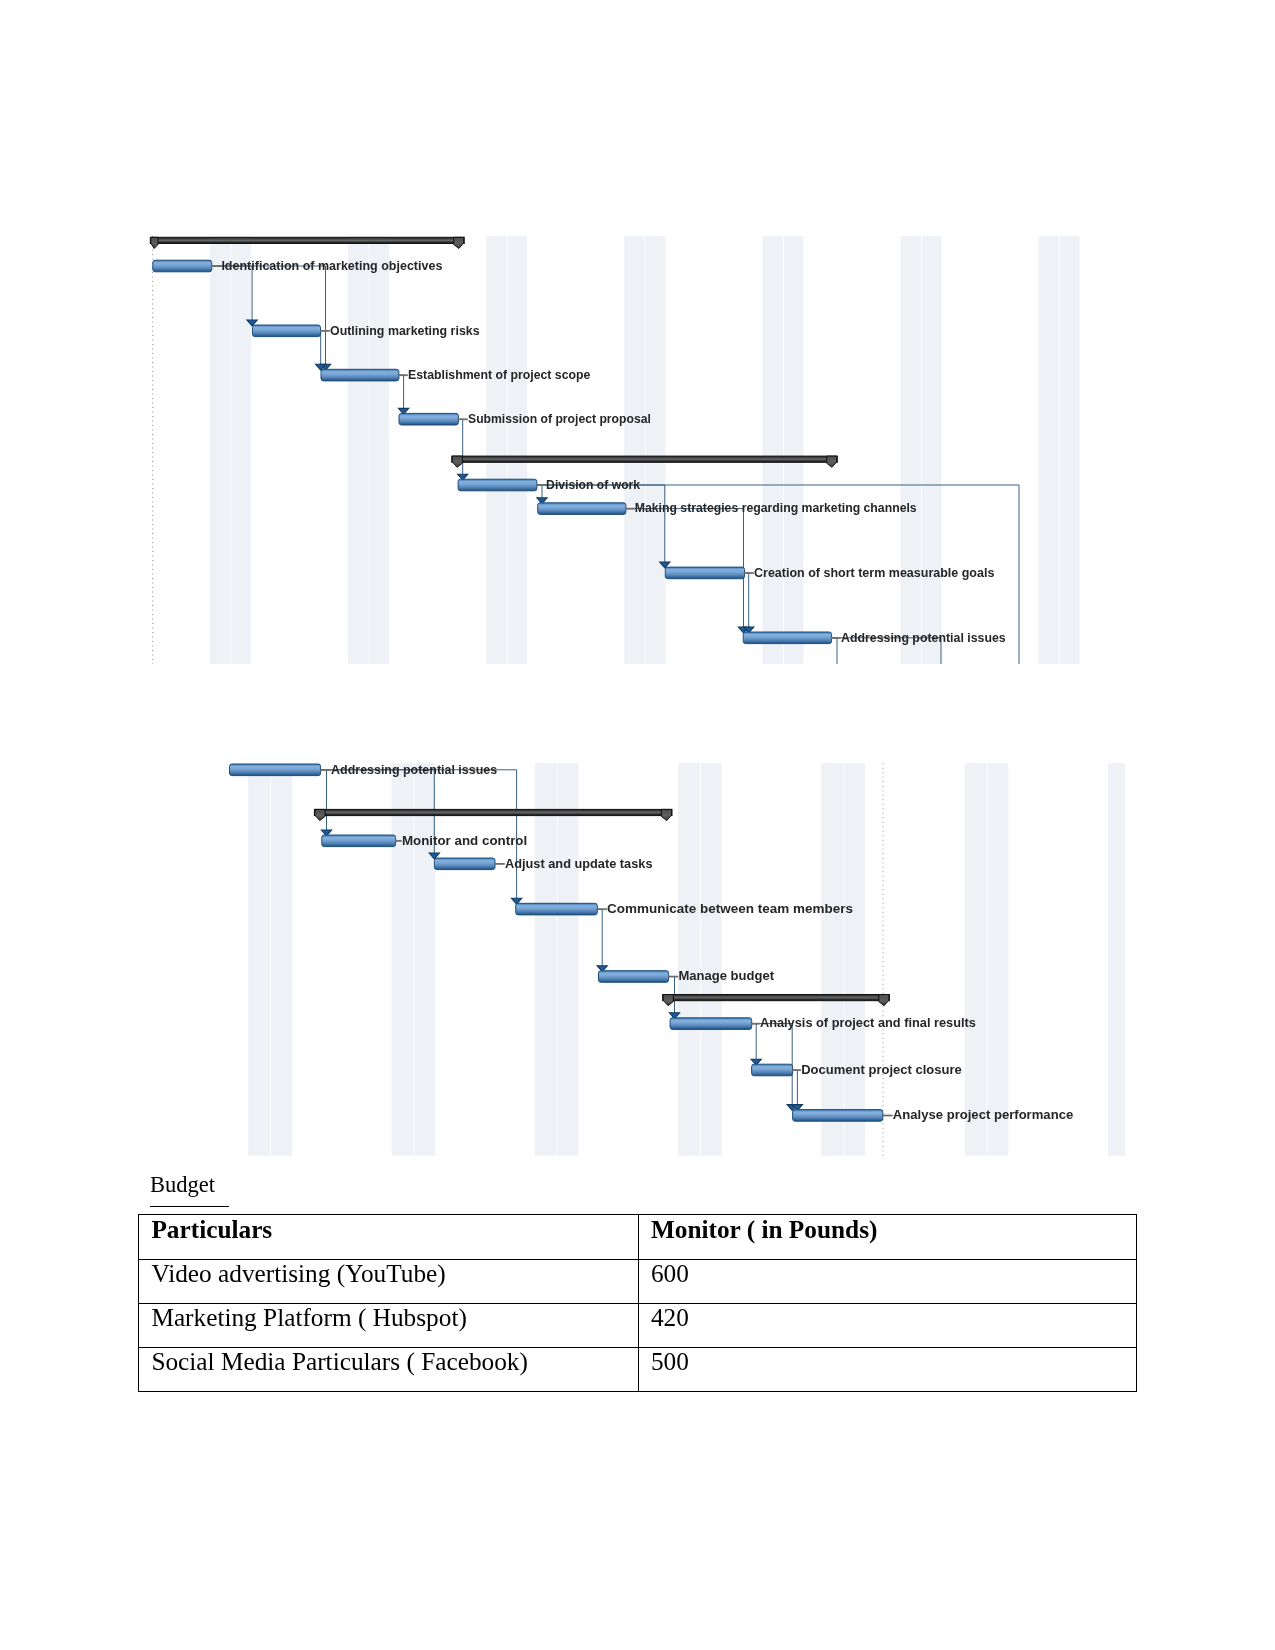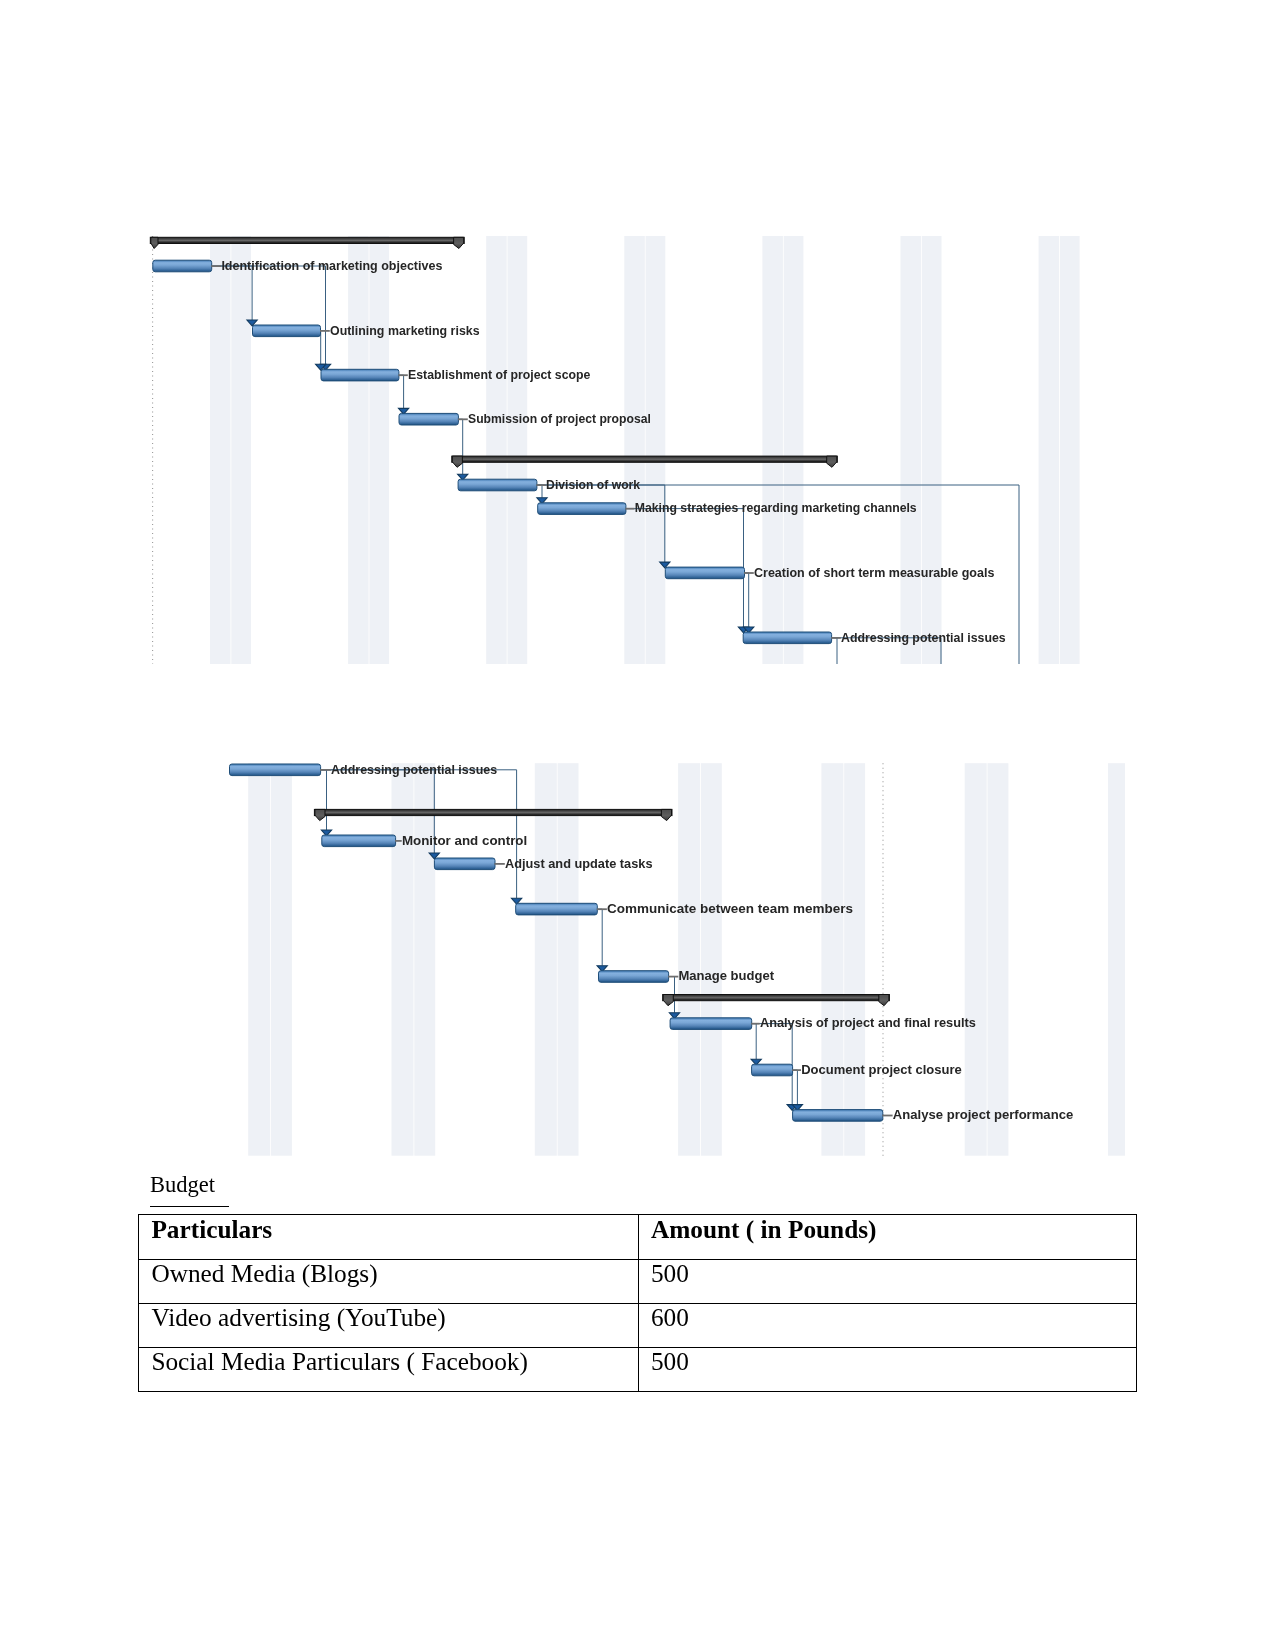--- a/index.html
+++ b/index.html
@@ -257,41 +257,41 @@
 
   <div class="budget-heading"><u><span>Budget </span><span class="sp"></span></u></div>
 
   <table class="budget">
       <tbody id="budget-body">
         <tr class="hdr-row">
           <td class="c1 hdr">
             <div>Particulars</div>
           </td>
           <td class="hdr">
-            <div>Amount ( in Pounds)</div>
-          </td>
-        </tr>
-        <tr>
-          <td class="c1">
-            <div>Owned Media (Blogs)</div>
-          </td>
-          <td>
-            <div>500</div>
+            <div>Monitor ( in Pounds)</div>
           </td>
         </tr>
         <tr>
           <td class="c1">
             <div>Video advertising (YouTube)</div>
           </td>
           <td>
             <div>600</div>
           </td>
         </tr>
         <tr>
           <td class="c1">
+            <div>Marketing Platform ( Hubspot)</div>
+          </td>
+          <td>
+            <div>420</div>
+          </td>
+        </tr>
+        <tr>
+          <td class="c1">
             <div>Social Media Particulars ( Facebook)</div>
           </td>
           <td>
             <div>500</div>
           </td>
         </tr>
       </tbody>
     </table>
 </div>
 

